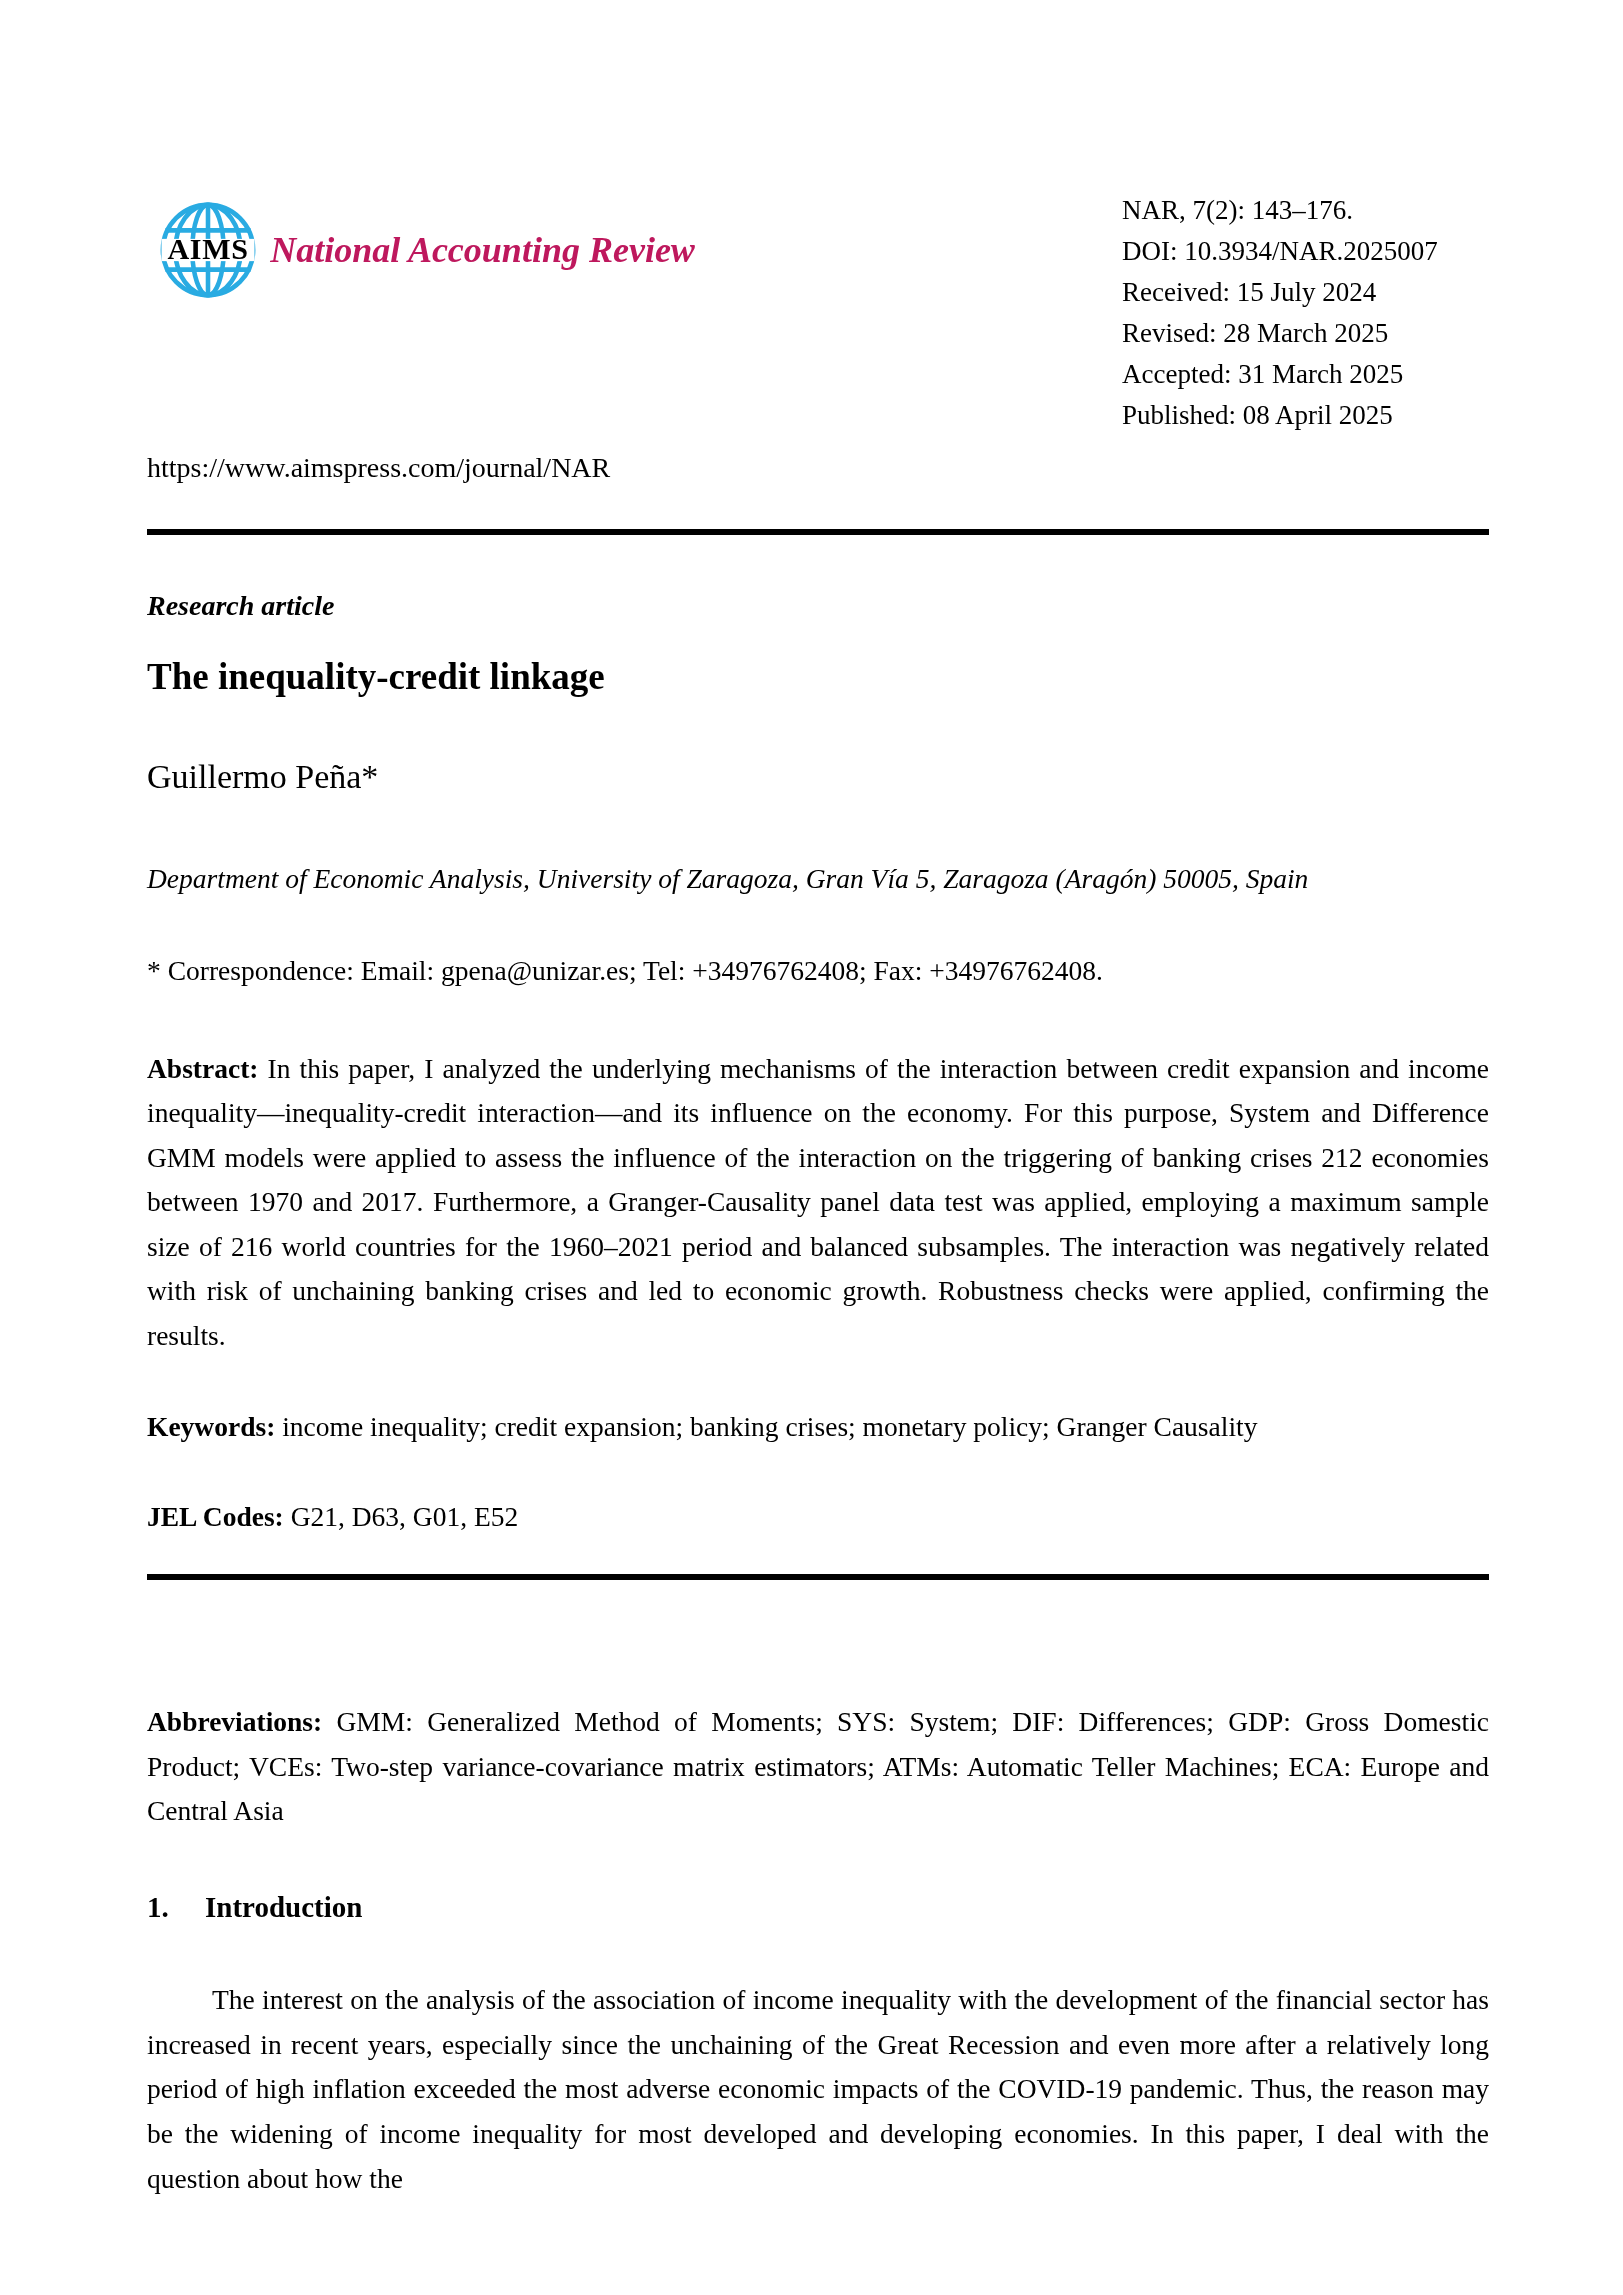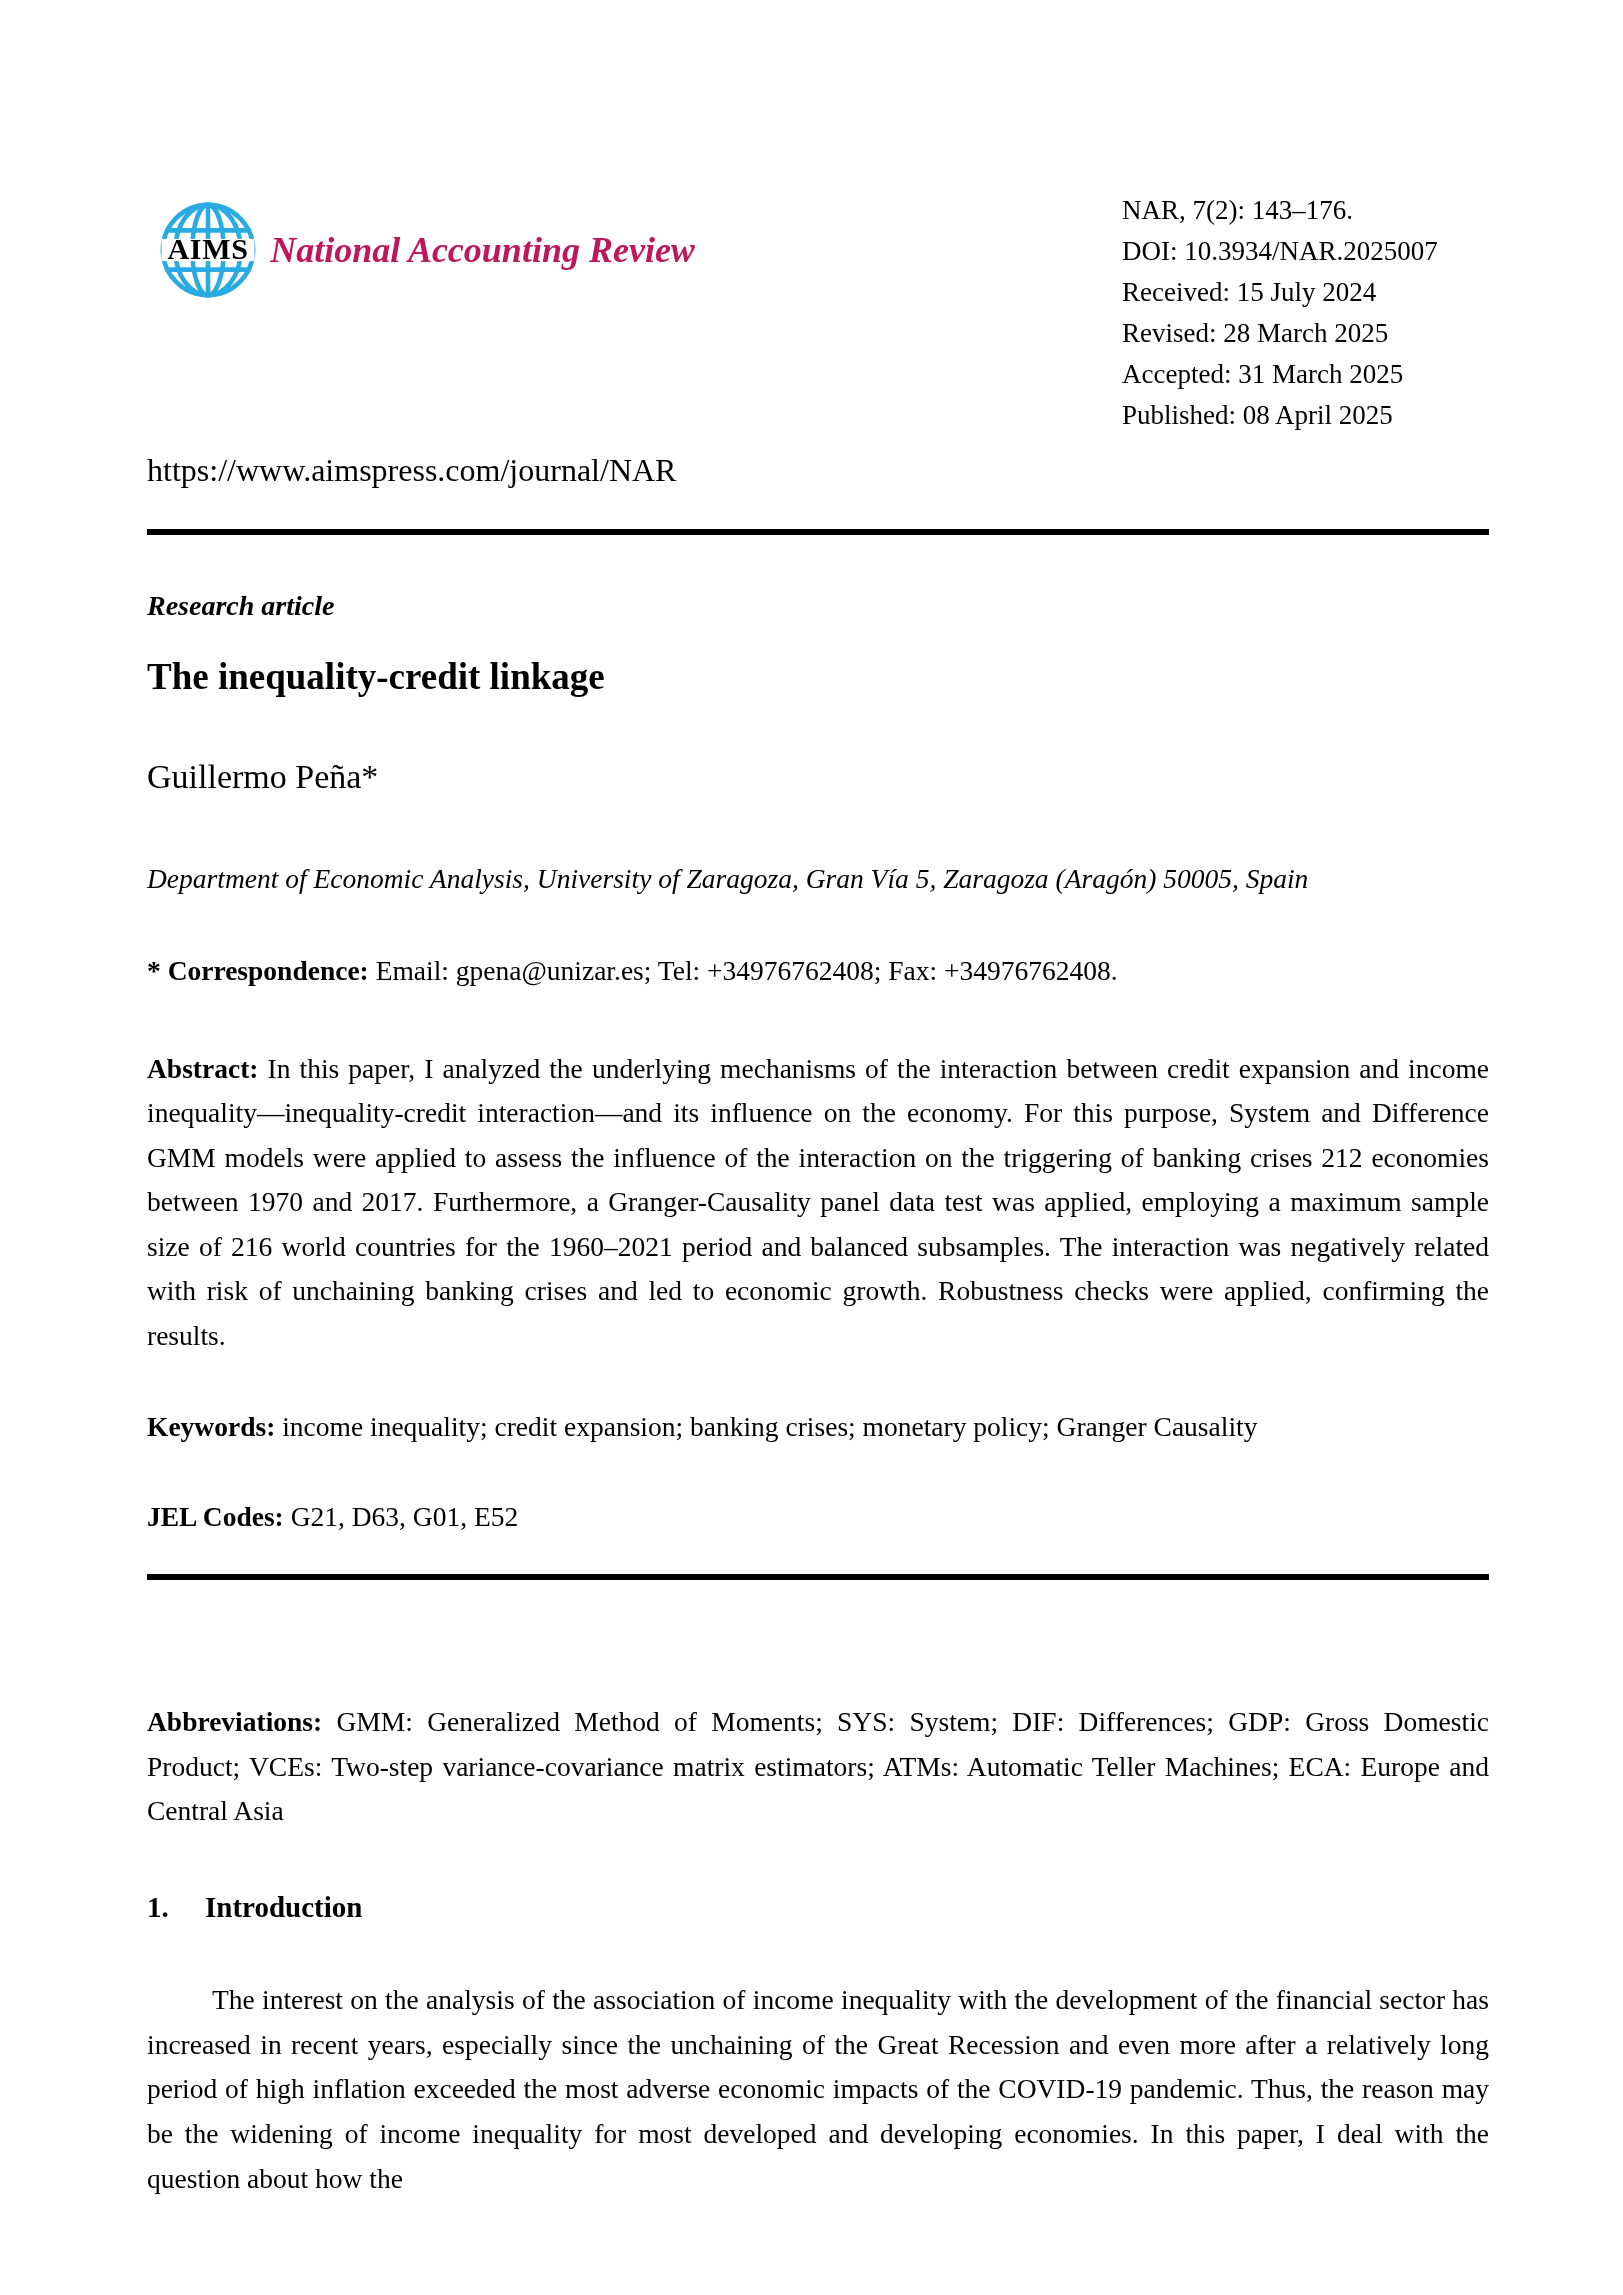--- a/index.html
+++ b/index.html
@@ -68,21 +68,21 @@
     font-size: 27px;
     line-height: 1.52;
     width: 367px;
   }
   .meta div { white-space: nowrap; }
 
   .journal-url {
     position: absolute;
     left: 147px;
     top: 450px;
-    font-size: 32px;
+    font-size: 28px;
     line-height: 1.3;
     white-space: nowrap;
   }
 
   
   .rule {
     position: absolute;
     left: 147px;
     width: 1342px;
     height: 5.9px;
@@ -127,21 +127,21 @@
     margin: 0 0 52px 0;
     font-style: italic;
   }
 
   .correspondence {
     font-size: 27.5px;
     line-height: 1.45;
     margin: 0 0 56px 0;
   }
   .correspondence .lead {
-    font-weight: bold;
+    font-weight: normal;
     text-align: right;
   }
 
   .abstract {
     font-size: 27.5px;
     line-height: 1.62;
     text-align: justify;
     margin: 0 0 48px 0;
   }
   .abstract .lead { font-weight: bold; }

